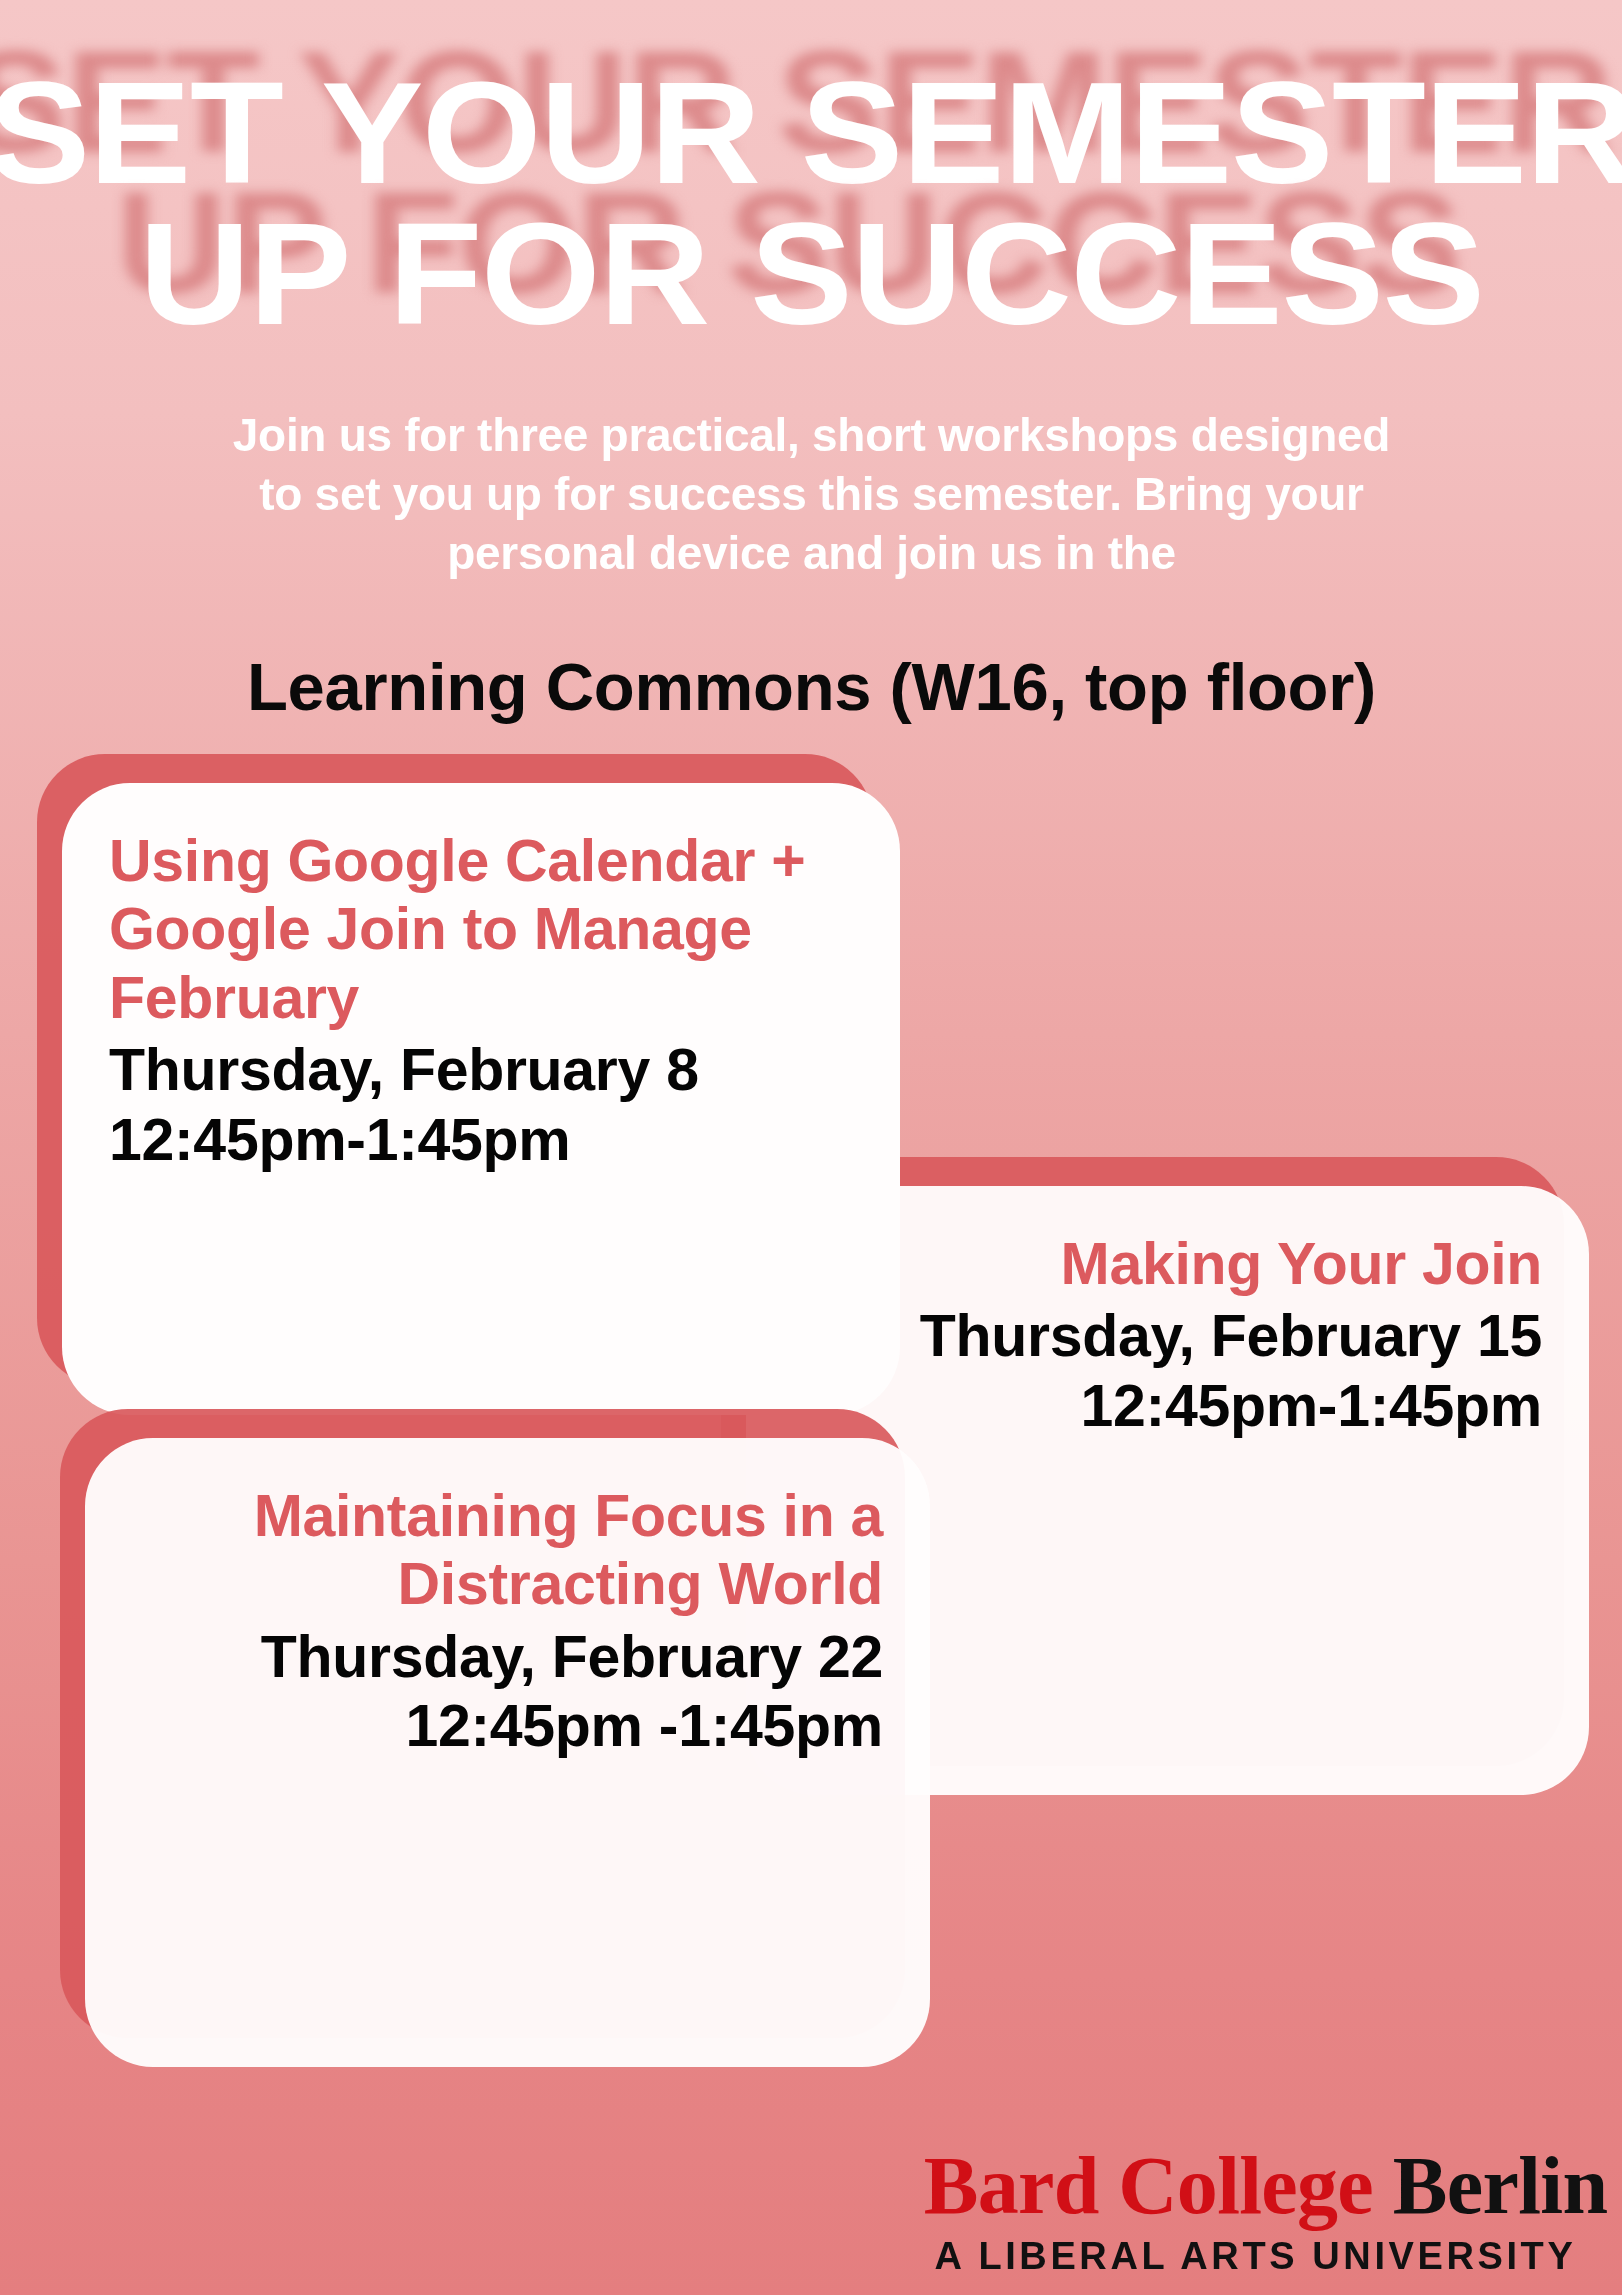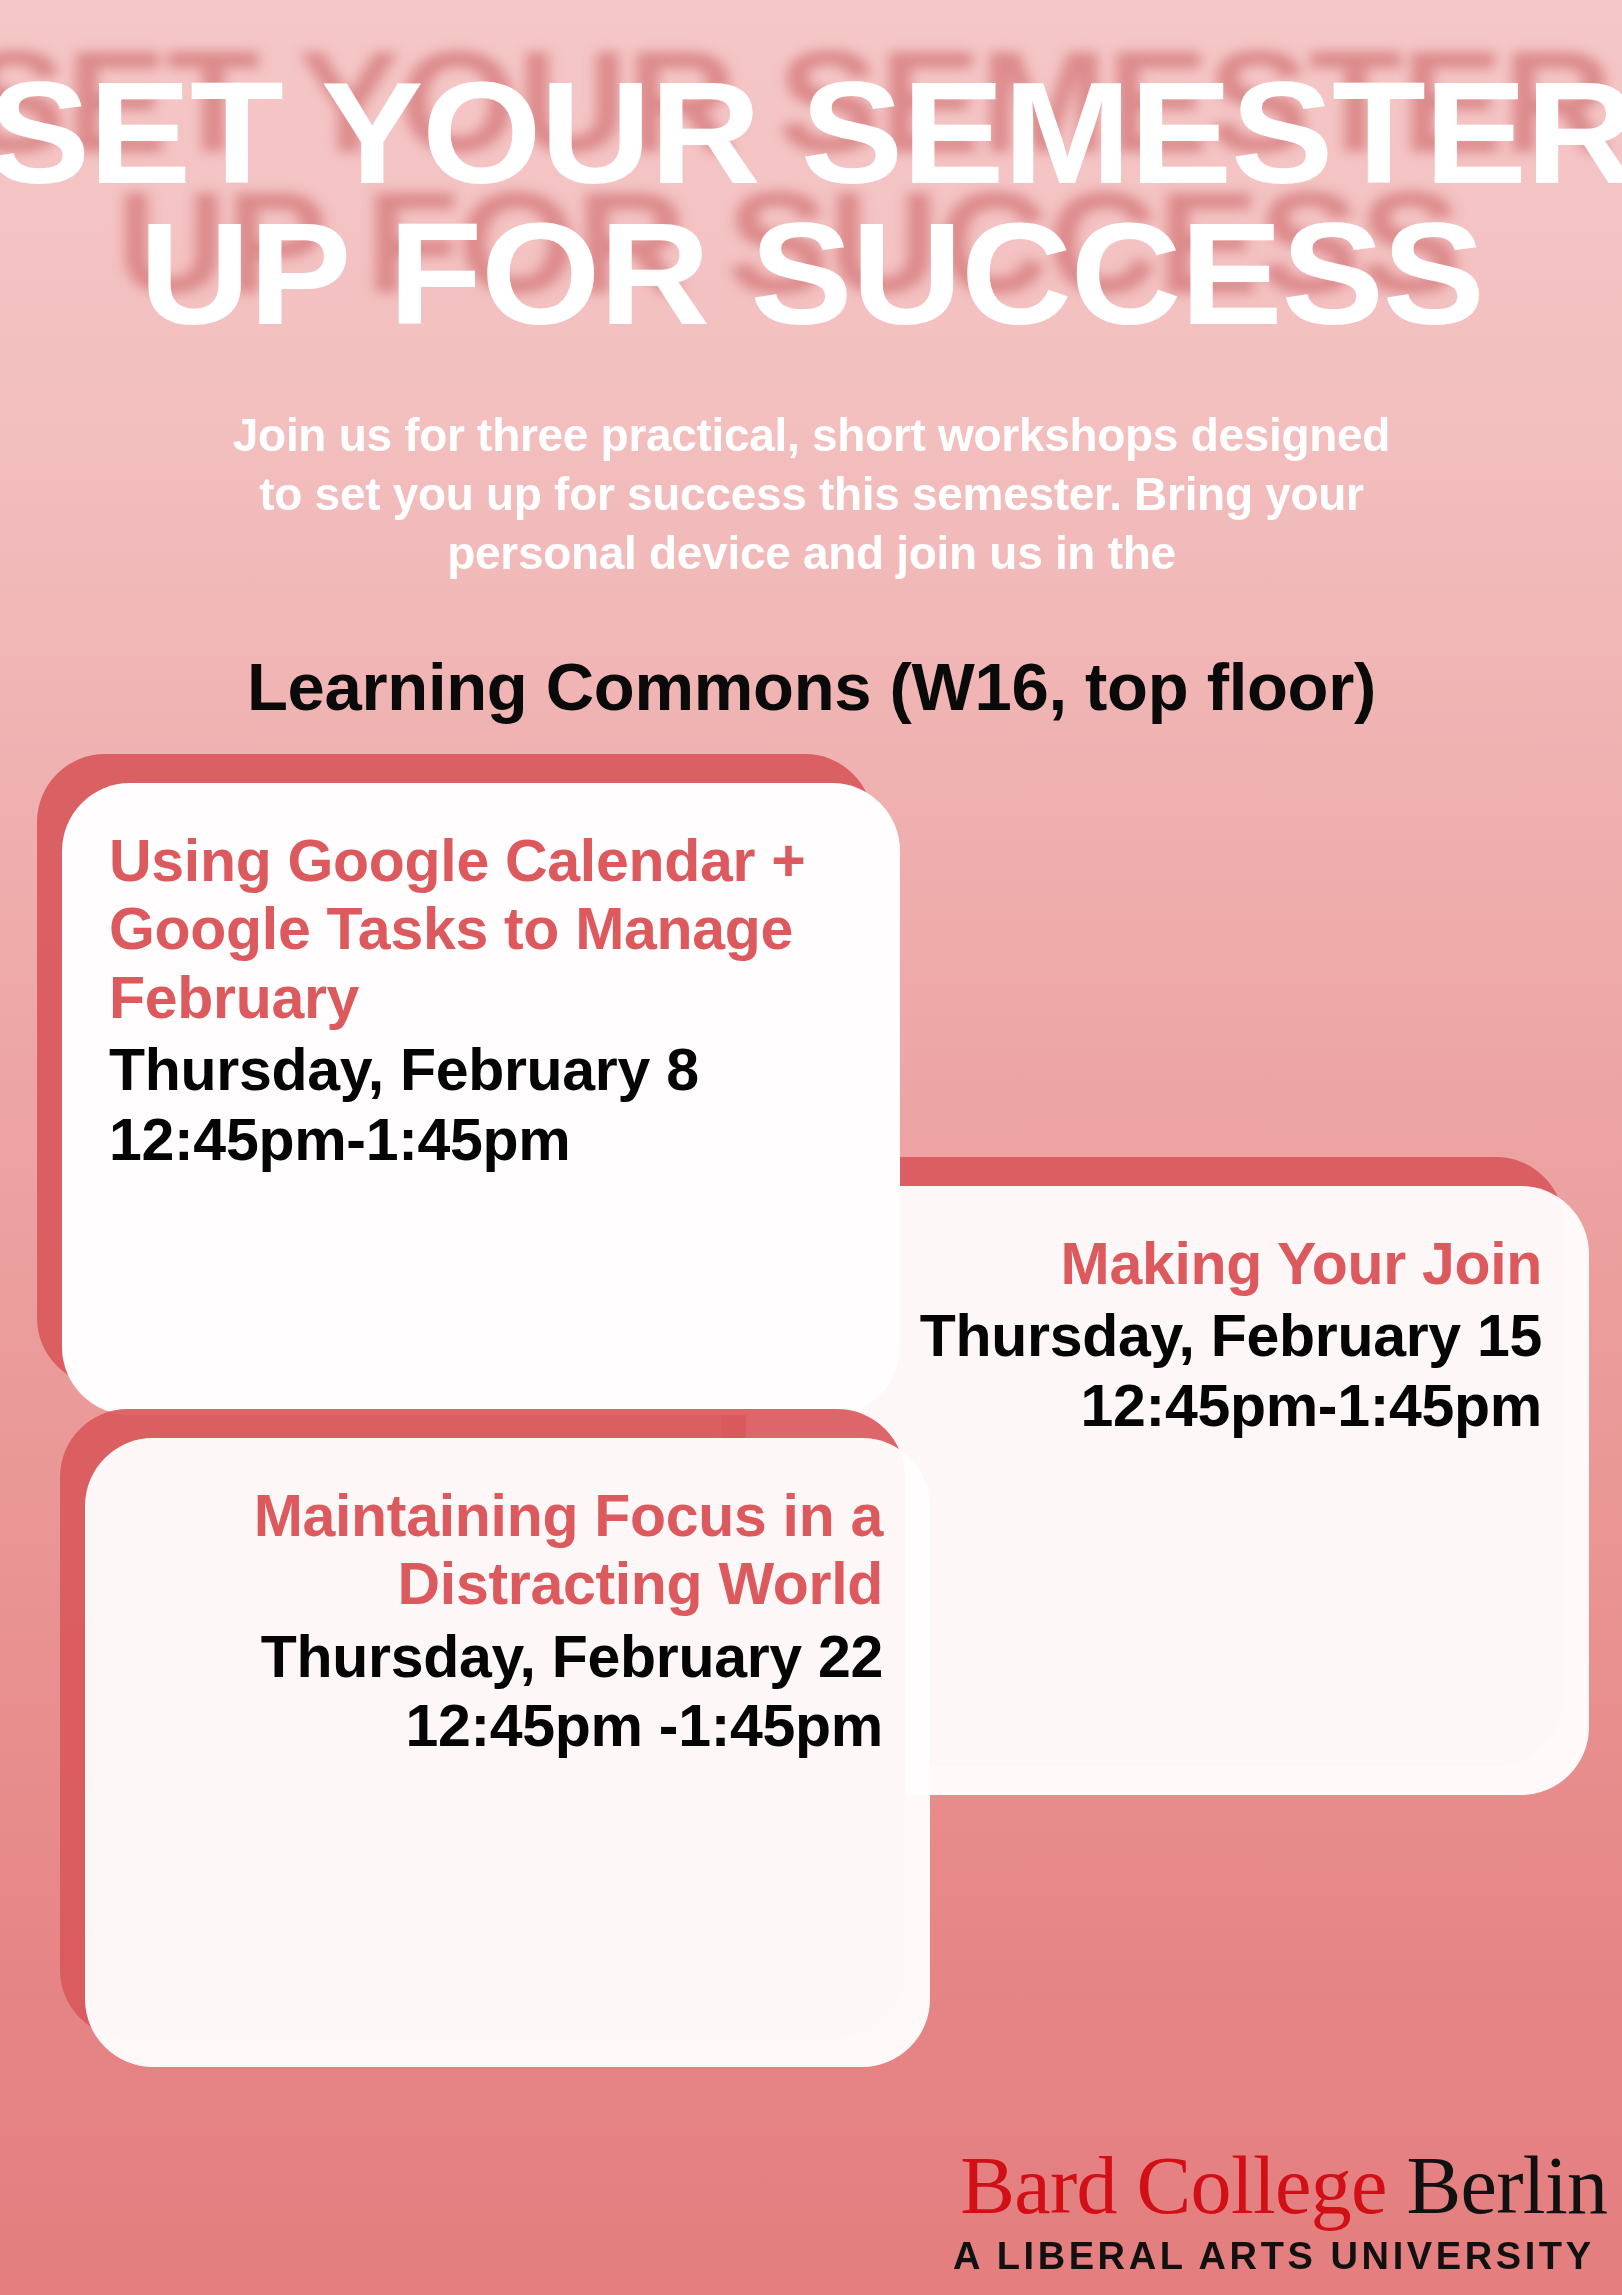--- a/index.html
+++ b/index.html
@@ -107,21 +107,21 @@
   #card3 .shadow-plate{left:0;   top:0;   width:845px;height:629px;}
   #card3 .plate       {left:25px;top:29px;width:845px;height:629px;}
   #card3{left:60px;top:1409px;width:880px;height:667px;z-index:4;text-align:right;}
 
   
   .logo{
     position:absolute;right:15.7px;bottom:17px;text-align:center;z-index:5;
   }
   .logo .wordmark{
     font-family:"Liberation Serif", serif;
-    font-weight:normal;
+    font-weight:bold;
     font-size:82px;
     line-height:1.0;
     letter-spacing:-0.7px;
     white-space:nowrap;
     margin-left:20px;
   }
   .logo .bard{color:#d10f16;}
   .logo .berlin{color:#111111;}
   .logo .tagline{
     font-family:"Liberation Sans Narrow","Liberation Sans", sans-serif;
@@ -154,21 +154,21 @@
     <span class="ln">to set you up for success this semester. Bring your</span>
     <span class="ln">personal device and join us in the</span>
   </div>
   <div class="venue">Learning Commons (W16, top floor)</div>
 
   <div class="card" id="card1">
     <div class="shadow-plate"></div>
     <div class="plate">
       <div class="c-title">
         <span>Using Google Calendar +</span><br>
-        <span>Google Tasks to Manage</span><br>
+        <span>Google Join to Manage</span><br>
         <span>February</span>
       </div>
       <span class="c-line">Thursday, February 8</span>
       <span class="c-line">12:45pm-1:45pm</span>
     </div>
   </div>
 
   <div class="card" id="card2">
     <div class="shadow-plate"></div>
     <div class="plate translucent">

